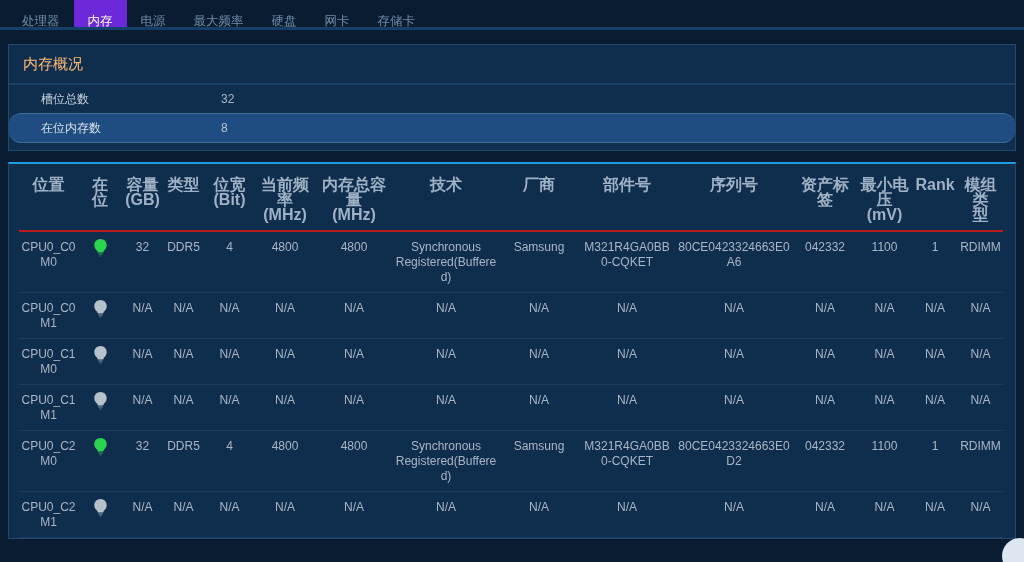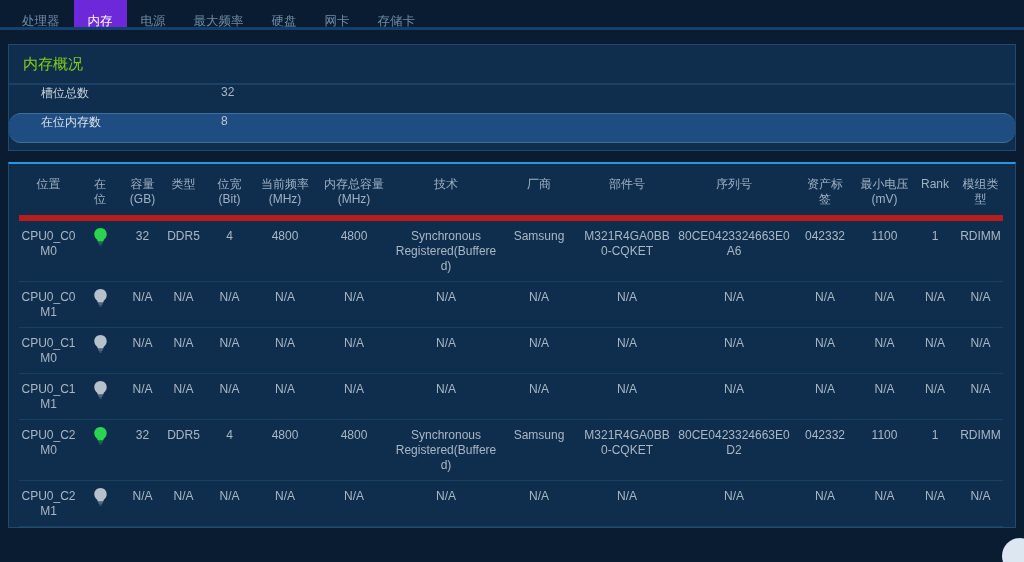--- a/index.html
+++ b/index.html
@@ -20,28 +20,28 @@
   .tab.active { background:#6d28d9; color:#ffffff; }
   .tab-underline { height:3px; background:#15406a; }
 
   
   .panel {
     margin:14px 8px 0 8px;
     background:#0f2e4e;
     border:1px solid #234a6c;
   }
   .panel-title {
-    color:#84cc16; font-size:15px; font-weight:400;
+    color:#fdba74; font-size:15px; font-weight:400;
     padding:10px 14px 9px 14px;
   }
   .title-divider { height:1px; background:#1c4265; }
 
   
   .ov-row {
-    display:flex; height:29px; align-items:flex-start;
+    display:flex; height:29px; align-items:center;
     font-size:12px; border-top:1px solid #1b4065; cursor:default;
   }
   .ov-row:first-child { }
   .ov-label { width:212px; padding-left:32px; color:#c6d2dd; }
   .ov-value { color:#a9b7c5; }
   .ov-row.hl {
     background:#1f4d82;
     border-top:1px solid #3d6ea0;
     border-bottom:1px solid #3d6ea0;
     height:30px;
@@ -54,24 +54,24 @@
 
   
   .details-panel { margin-top:11px; border-top:2px solid #1f9be2; }
 
   
   table.mem-table {
     border-collapse:collapse; table-layout:fixed;
     margin:0 10px; width:984px;
   }
   .mem-table th {
-    padding:13px 2px 8px 2px; font-size:12px; font-weight:400;
+    padding:13px 2px 8px 2px; font-size:16px; font-weight:700;
     color:#9fb2c5; text-align:center; vertical-align:top;
     white-space:pre-line; line-height:15px;
-    border-bottom:6px solid #b91c1c;
+    border-bottom:2px solid #b91c1c;
   }
   .mem-table td {
     padding:8px 2px 7px 2px; font-size:12px;
     color:#a9b7c5; text-align:center; vertical-align:top;
     line-height:15px; border-bottom:1px solid #1b3f61;
     word-wrap:break-word; overflow-wrap:break-word;
   }
   .mem-table tr { cursor:default; }
   .bulb { display:inline-block; margin-top:-1px; }
 

